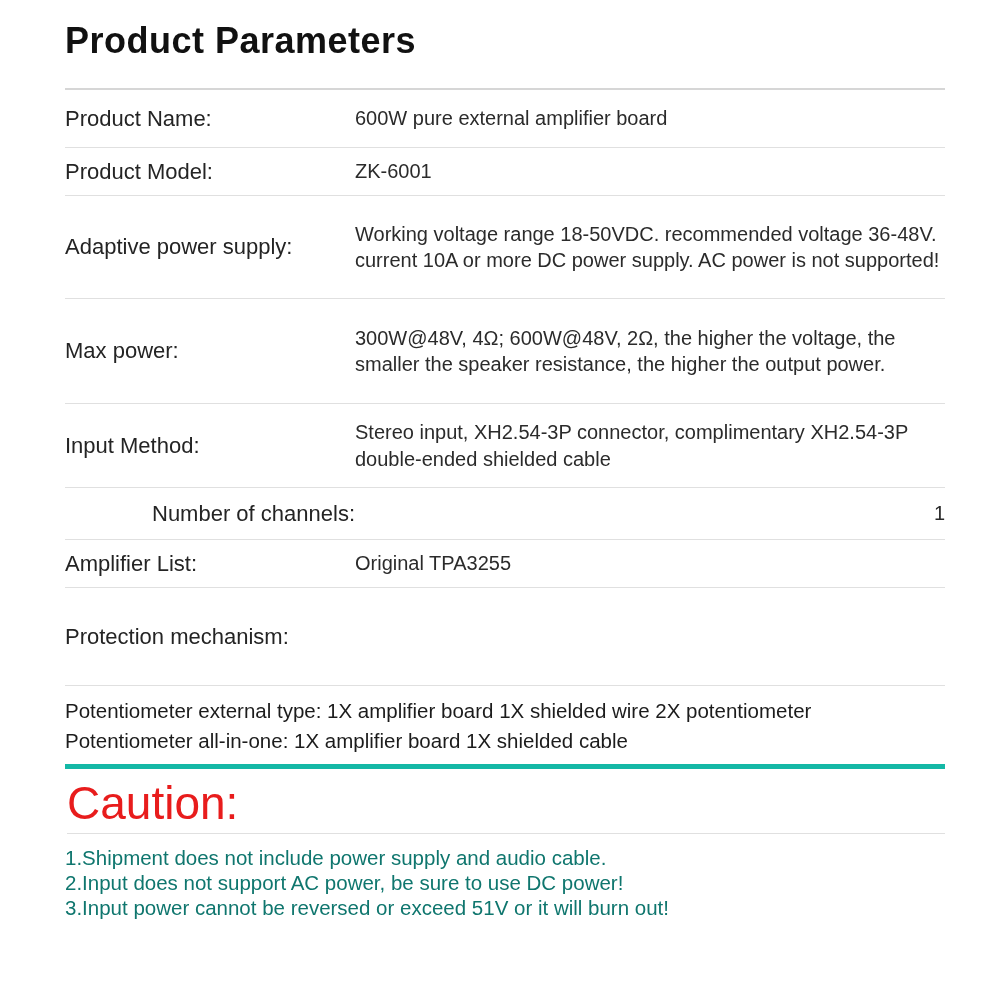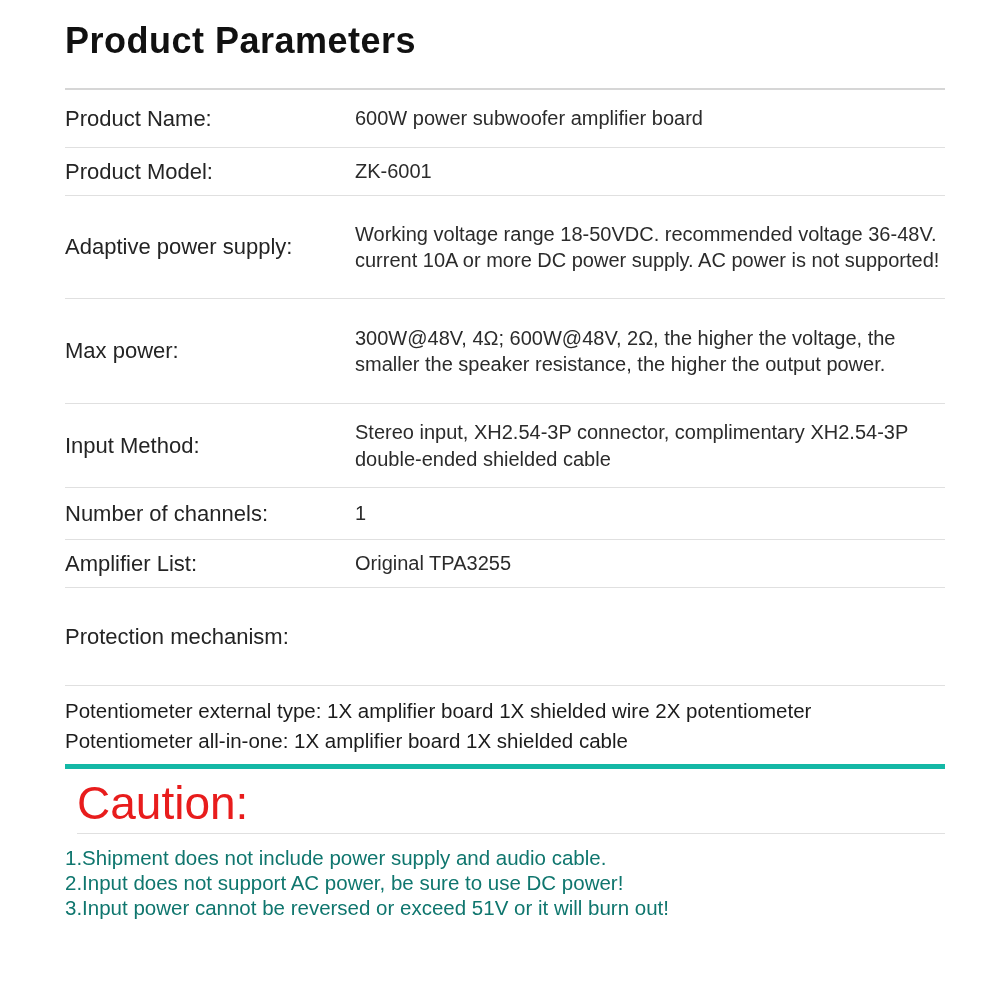--- a/index.html
+++ b/index.html
@@ -47,21 +47,21 @@
     flex: 1;
     font-size: 20px;
     line-height: 26.5px;
     color: #2b2b2b;
   }
   .r1 { min-height: 58px; }
   .r2 { min-height: 48px; }
   .r3 { min-height: 103px; }
   .r4 { min-height: 105px; }
   .r5 { min-height: 84px; }
-  .r6 { min-height: 52px; }
+  .r6 { min-height: 52px; text-align: right; }
   .r7 { min-height: 48px; }
   .r8 { min-height: 98px; }
   .section-title {
     margin: 4px 0 0 0;
     font-size: 40px;
     font-weight: 600;
     line-height: 52px;
     color: #161616;
     padding-bottom: 4px;
     border-bottom: 1px solid #e3e3e3;
@@ -69,21 +69,21 @@
   .plist-items {
     padding: 10px 0 8px 0;
     border-bottom: 5px solid #14b8a6;
   }
   .plist-item {
     font-size: 20.5px;
     line-height: 30px;
     color: #1c1c1c;
   }
   .caution-title {
-    margin: 8px 0 0 12px;
+    margin: 8px 0 0 2px;
     font-size: 46px;
     font-weight: 500;
     line-height: 52px;
     color: #e81c1c;
     padding-bottom: 4px;
     border-bottom: 1px solid #e0e0e0;
   }
   .caution-items {
     padding-top: 11px;
   }
@@ -96,21 +96,21 @@
 </head>
 <body>
 
 <div class="content">
 
   <h1 class="page-title">Product Parameters</h1>
 
   <div class="params">
     <div class="prow r1">
       <div class="plabel">Product Name:</div>
-      <div class="pvalue">600W power subwoofer amplifier board</div>
+      <div class="pvalue">600W pure external amplifier board</div>
     </div>
     <div class="prow r2">
       <div class="plabel">Product Model:</div>
       <div class="pvalue">ZK-6001</div>
     </div>
     <div class="prow r3">
       <div class="plabel">Adaptive power supply:</div>
       <div class="pvalue">Working voltage range 18-50VDC. recommended voltage 36-48V. current 10A or more DC power supply. AC power is not supported!</div>
     </div>
     <div class="prow r4">

